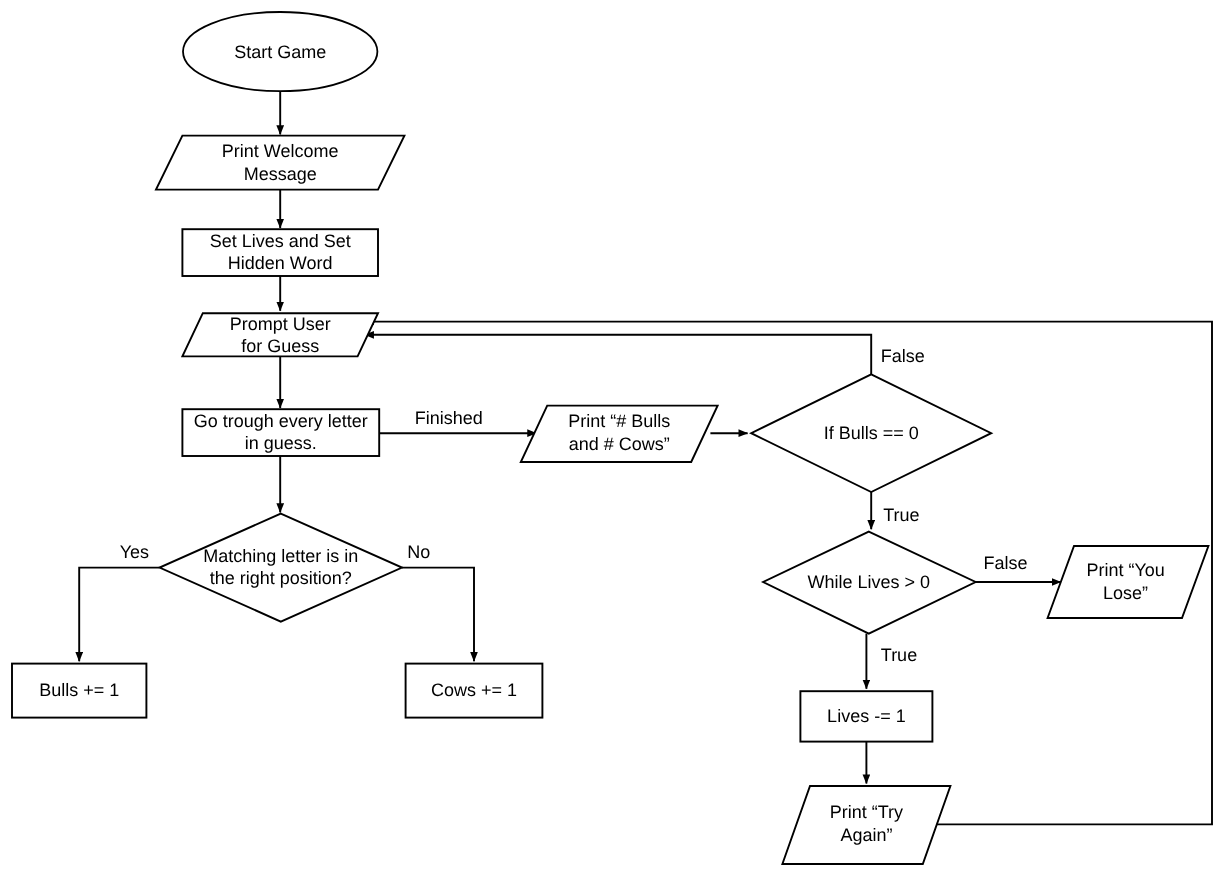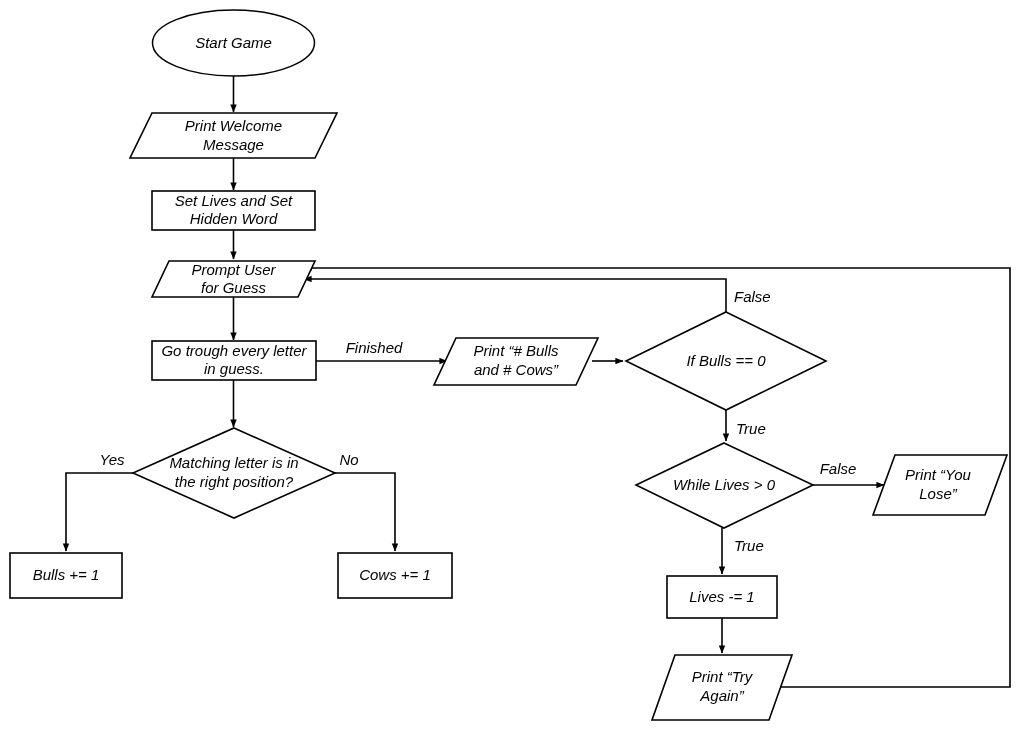--- a/index.html
+++ b/index.html
@@ -11,21 +11,20 @@
     width: 1024px;
     height: 731px;
     font-family: "Liberation Sans", sans-serif;
     overflow: hidden;
   }
   #flowchart-root {
     position: relative;
     width: 1024px;
     height: 731px;
     background: #ffffff;
-    font-style: italic;
   }
   svg#flow-svg {
     display: block;
     width: 1024px;
     height: 731px;
     background: #ffffff;
   }
   .node-shape {
     fill: #ffffff;
     stroke: #000000;

